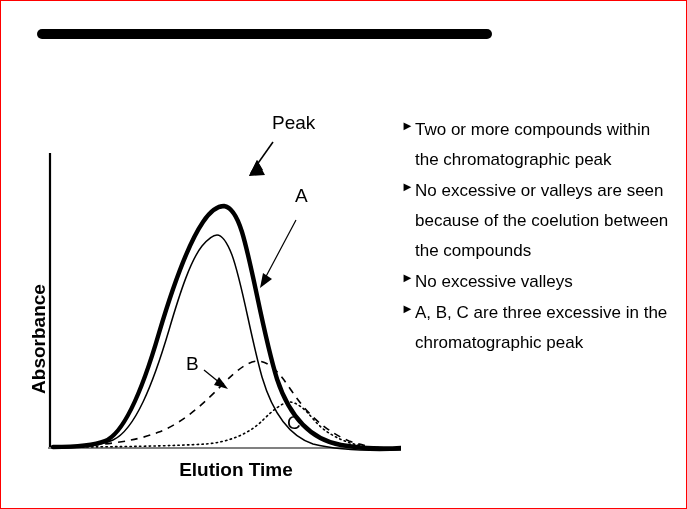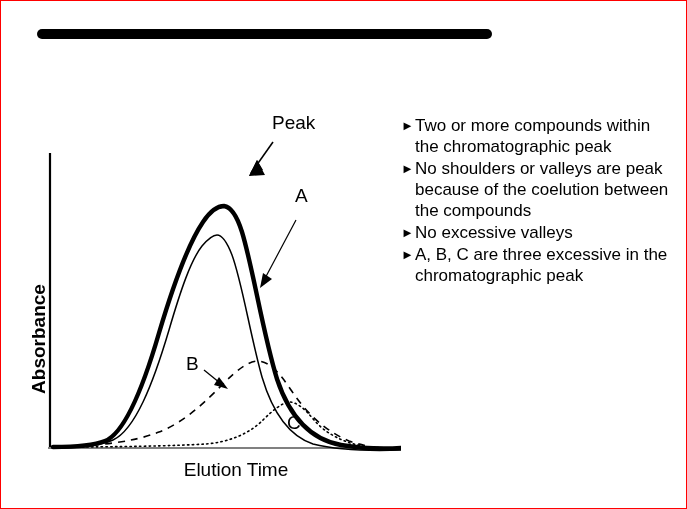--- a/index.html
+++ b/index.html
@@ -56,21 +56,21 @@
     transform-origin: center center;
     letter-spacing: 0px;
   }
   #x-axis-title {
     position: absolute;
     left: 120px;
     top: 363px;
     width: 230px;
     text-align: center;
     font-size: 19px;
-    font-weight: normal;
+    font-weight: bold;
     color: #000000;
   }
   
   .curve-label {
     position: absolute;
     font-size: 19px;
     font-weight: normal;
     color: #000000;
     line-height: 1;
     white-space: nowrap;
@@ -102,21 +102,21 @@
     flex: 0 0 auto;
     font-size: 13px;
     line-height: 21px;
     color: #000000;
     width: 14px;
     text-align: left;
   }
   .bullet-text {
     flex: 1 1 auto;
     font-size: 17px;
-    line-height: 21px;
+    line-height: 30px;
     color: #000000;
   }
 </style>
 </head>
 <body>
 
 <div id="slide">
 
   <div id="title-rule"></div>
 
@@ -188,21 +188,21 @@
   <div id="text-panel">
 
 
     <div class="bullet-row">
       <span class="bullet-marker">►</span>
       <span class="bullet-text">Two or more compounds within the chromatographic peak</span>
     </div>
 
     <div class="bullet-row">
       <span class="bullet-marker">►</span>
-      <span class="bullet-text">No shoulders or valleys are peak because of the coelution between the compounds</span>
+      <span class="bullet-text">No excessive or valleys are seen because of the coelution between the compounds</span>
     </div>
 
     <div class="bullet-row">
       <span class="bullet-marker">►</span>
       <span class="bullet-text">No excessive valleys</span>
     </div>
 
     <div class="bullet-row">
       <span class="bullet-marker">►</span>
       <span class="bullet-text">A, B, C are three excessive in the chromatographic peak</span>

